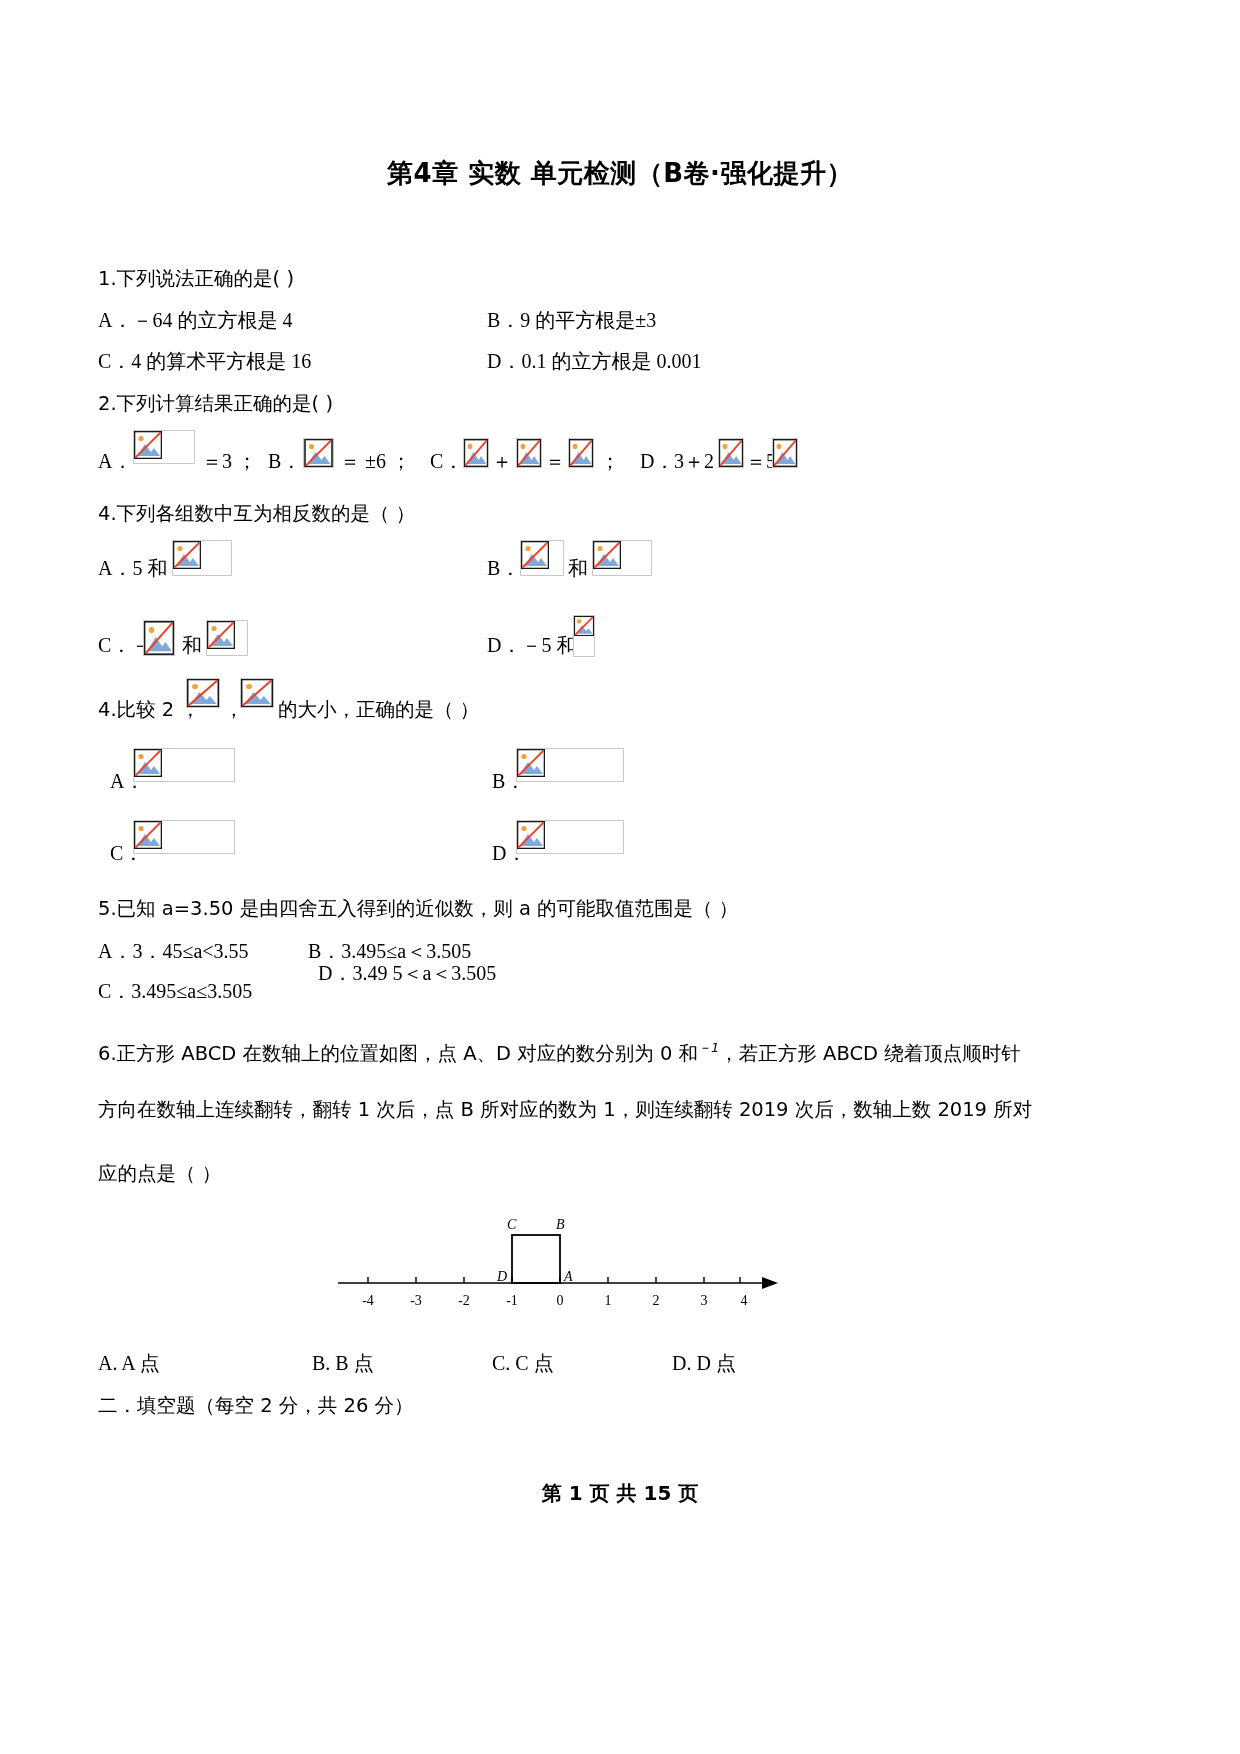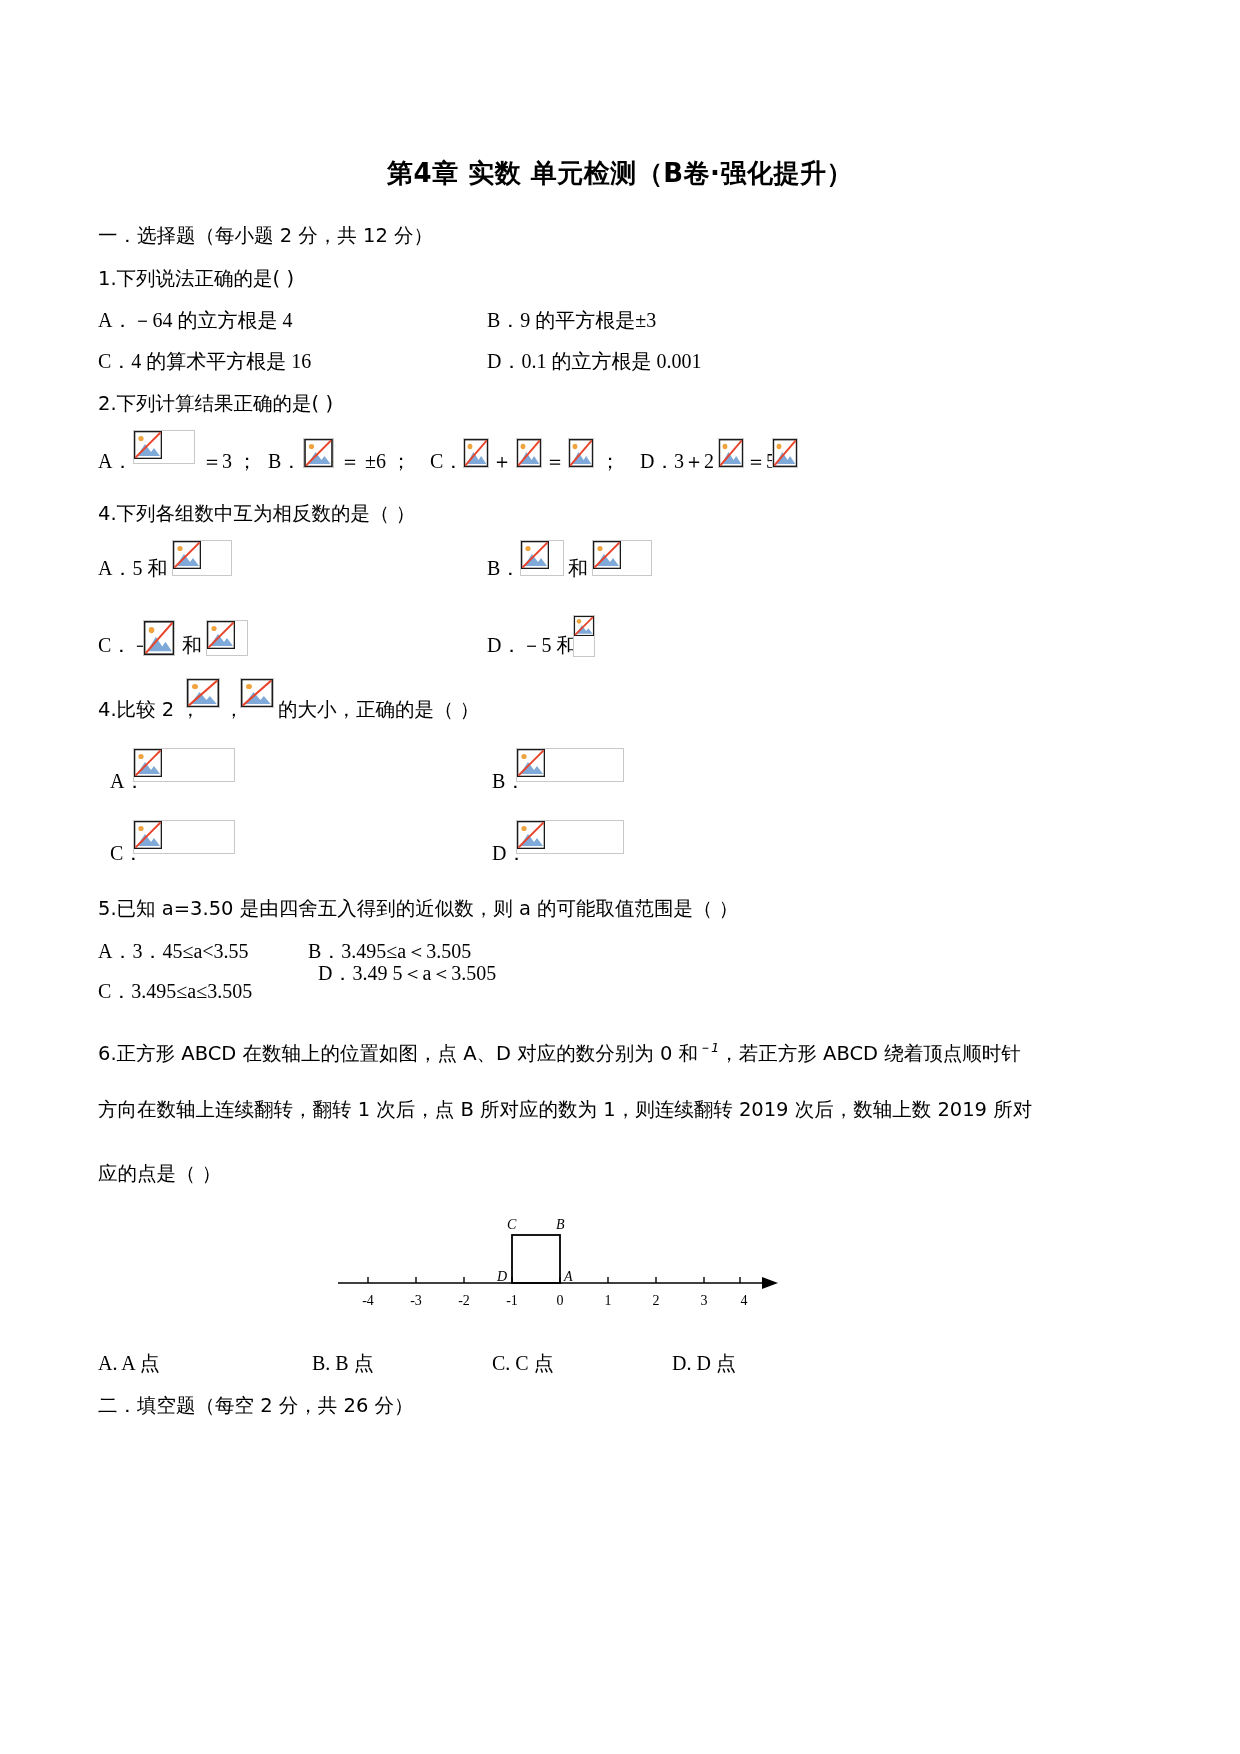--- a/index.html
+++ b/index.html
@@ -92,21 +92,20 @@
     font-style: italic;
   }
 </style>
 </head>
 <body>
 
 <div class="page">
 
   <div class="doc-title">第4章 实数 单元检测（B卷·强化提升）</div>
 
-  <div class="sec-head" style="top:222px;left:98px;">一．选择题（每小题 2 分，共 12 分）</div>
 
   <div class="qtext" style="top:265px;left:98px;">1.下列说法正确的是(        )</div>
 
   <div class="opt" style="top:307px;left:98px;">
     <span>A．</span><span>－64 的立方根是 4</span>
   </div>
   <div class="opt" style="top:307px;left:487px;">
     <span>B．</span><span>9 的平方根是±3</span>
   </div>
   <div class="opt" style="top:348px;left:98px;">
@@ -368,14 +367,15 @@
     </svg>
   </div>
 
   <div class="opt" style="top:1350px;left:98px;">A. A 点</div>
   <div class="opt" style="top:1350px;left:312px;">B.  B 点</div>
   <div class="opt" style="top:1350px;left:492px;">C.  C 点</div>
   <div class="opt" style="top:1350px;left:672px;">D.  D 点</div>
 
   <div class="sec-head" style="top:1392px;left:98px;">二．填空题（每空 2 分，共 26 分）</div>
 
+  <div class="footer">第 1 页 共 15 页</div>
 
 </div>
 
 </body></html>

